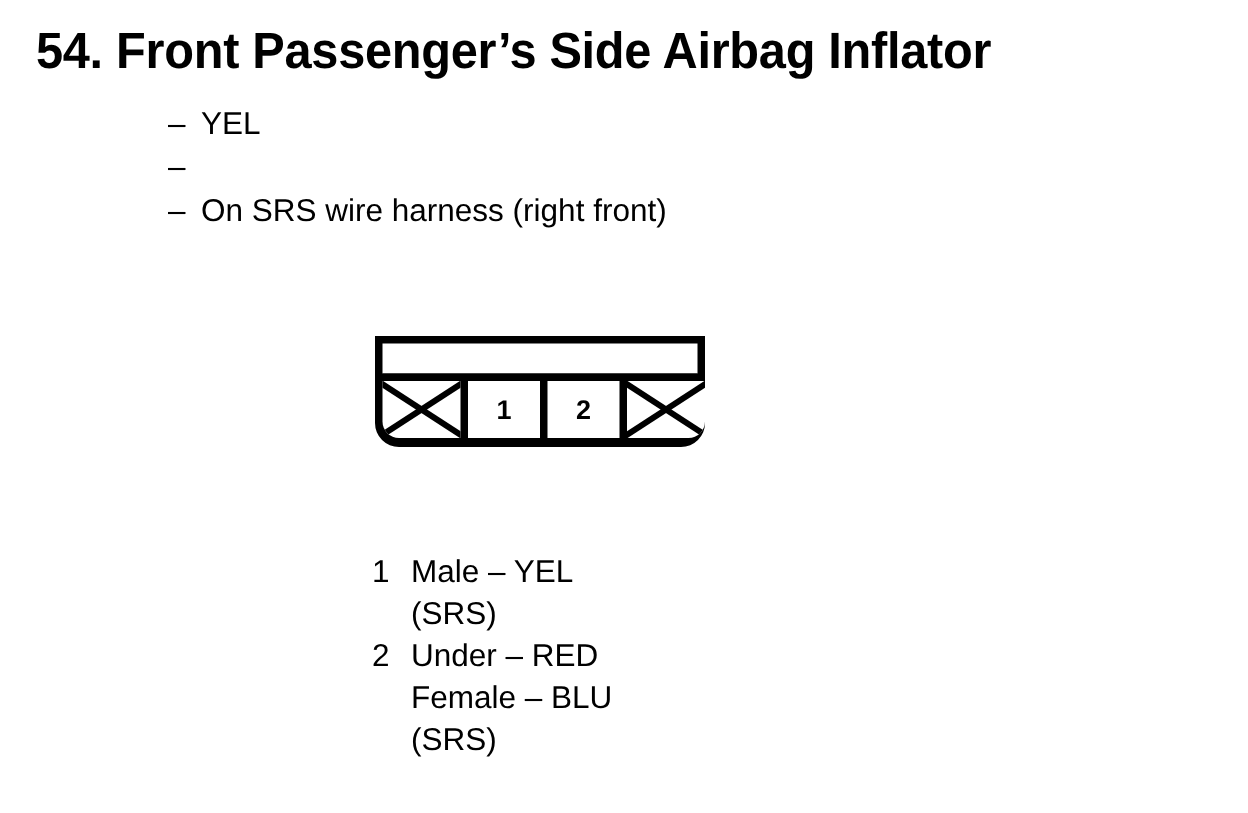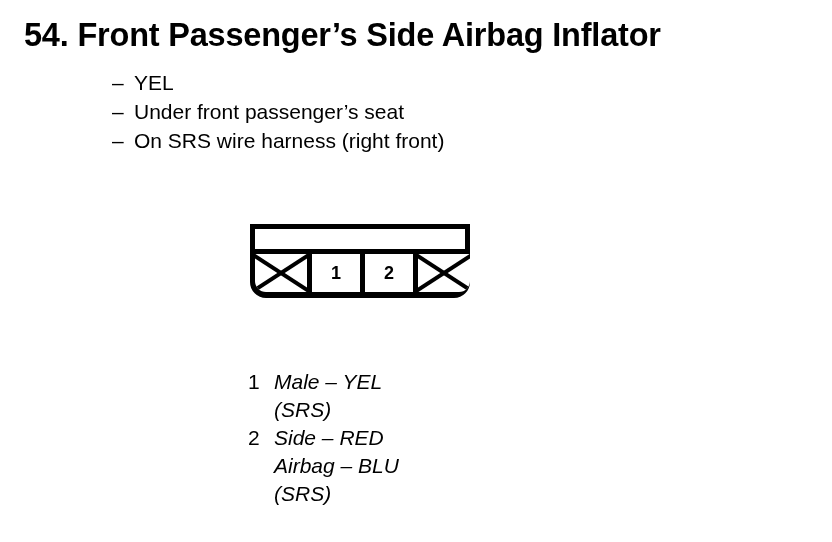--- a/index.html
+++ b/index.html
@@ -118,38 +118,37 @@
   }
   .legend-item {
     display: flex;
     align-items: flex-start;
   }
   .legend-num {
     flex: 0 0 26px;
     text-align: left;
     white-space: nowrap;
   }
-  .legend-lines { flex: 1 1 auto; font-style: italic; }
+  .legend-lines { flex: 1 1 auto; }
   .legend-lines > div { white-space: nowrap; }
 </style>
 </head>
 <body>
 
 <div id="page-title">54. Front Passenger’s Side Airbag Inflator</div>
 
 <div id="spec-list">
 
   <div class="spec-line">
     <span class="spec-dash">–</span>
     <span>YEL</span>
   </div>
 
   <div class="spec-line">
     <span class="spec-dash">–</span>
-    <span>Under front passenger’s seat</span>
   </div>
 
   <div class="spec-line">
     <span class="spec-dash">–</span>
     <span>On SRS wire harness (right front)</span>
   </div>
 
 </div>
 
 <div id="connector">
@@ -183,19 +182,19 @@
     <span class="legend-num">1</span>
     <div class="legend-lines">
       <div>Male – YEL</div>
       <div>(SRS)</div>
     </div>
   </div>
 
   <div class="legend-item">
     <span class="legend-num">2</span>
     <div class="legend-lines">
-      <div>Side – RED</div>
-      <div>Airbag – BLU</div>
+      <div>Under – RED</div>
+      <div>Female – BLU</div>
       <div>(SRS)</div>
     </div>
   </div>
 
 </div>
 
 </body></html>

